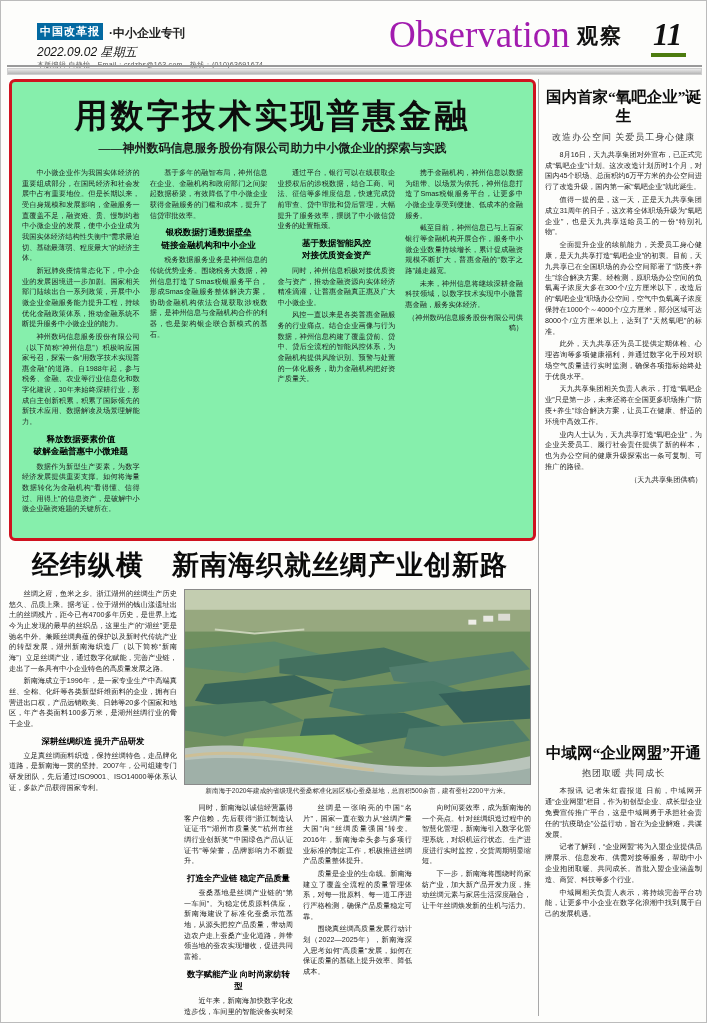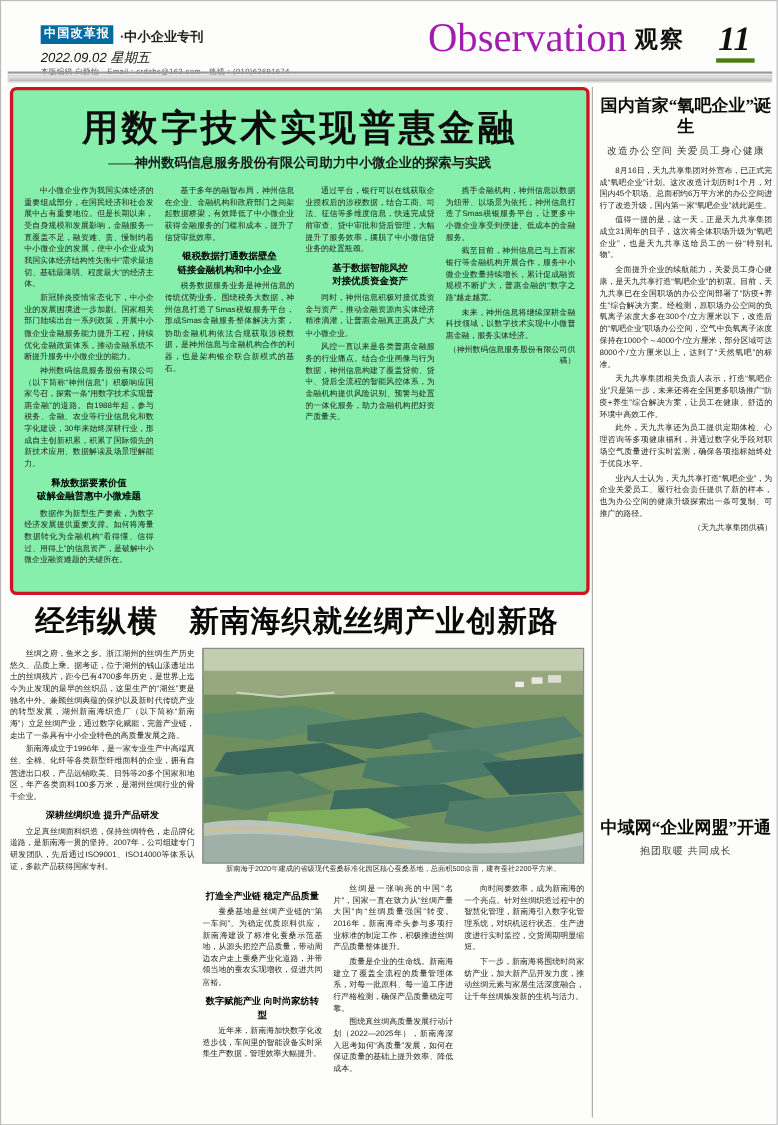--- a/index.html
+++ b/index.html
@@ -146,20 +146,21 @@
       <path d="M0,168 C60,158 120,174 190,182" stroke="#cdbf96" stroke-width="3" fill="none"></path>
       <rect x="300" y="26" width="10" height="6" fill="#e8e8e2"></rect>
       <rect x="315" y="24" width="12" height="7" fill="#dcdcd4"></rect>
       <rect x="285" y="30" width="8" height="5" fill="#eeeee8"></rect>
       <path d="M30,40 L70,44 L120,40" stroke="#c9d2b8" stroke-width="2" fill="none"></path>
     </svg>
   </div>
   <div class="silk-caption">新南海于2020年建成的省级现代蚕桑标准化园区核心蚕桑基地，总面积500余亩，建有蚕社2200平方米。</div>
 
   <div class="silk-col2">
+    <p class="para">同时，新南海以诚信经营赢得客户信赖，先后获得“浙江制造认证证书”“湖州市质量奖”“杭州市丝绸行业创新奖”“中国绿色产品认证证书”等荣誉，品牌影响力不断提升。</p>
     <div class="subhead silk-sub">打造全产业链 稳定产品质量</div>
     <p class="para">蚕桑基地是丝绸产业链的“第一车间”。为稳定优质原料供应，新南海建设了标准化蚕桑示范基地，从源头把控产品质量，带动周边农户走上蚕桑产业化道路，并带领当地的蚕农实现增收，促进共同富裕。</p>
     <div class="subhead silk-sub">数字赋能产业 向时尚家纺转型</div>
     <p class="para">近年来，新南海加快数字化改造步伐，车间里的智能设备实时采集生产数据，管理效率大幅提升。</p>
   </div>
   <div class="silk-col3">
     <p class="para">丝绸是一张响亮的中国“名片”，国家一直在致力从“丝绸产量大国”向“丝绸质量强国”转变。2016年，新南海牵头参与多项行业标准的制定工作，积极推进丝绸产品质量整体提升。</p>
     <p class="para">质量是企业的生命线。新南海建立了覆盖全流程的质量管理体系，对每一批原料、每一道工序进行严格检测，确保产品质量稳定可靠。</p>
     <p class="para">围绕真丝绸高质量发展行动计划（2022—2025年），新南海深入思考如何“高质量”发展，如何在保证质量的基础上提升效率、降低成本。</p>
   </div>
@@ -170,25 +171,30 @@
 
   <div class="v-rule"></div>
 
   <div class="side-art art-oxygen">
     <div class="side-headline">国内首家“氧吧企业”诞生</div>
     <div class="side-subtitle">改造办公空间 关爱员工身心健康</div>
     <div class="side-body">
       <p class="para">8月16日，天九共享集团对外宣布，已正式完成“氧吧企业”计划。这次改造计划历时1个月，对国内45个职场、总面积约6万平方米的办公空间进行了改造升级，国内第一家“氧吧企业”就此诞生。</p>
       <p class="para">值得一提的是，这一天，正是天九共享集团成立31周年的日子，这次将全体职场升级为“氧吧企业”，也是天九共享送给员工的一份“特别礼物”。</p>
       <p class="para">全面提升企业的续航能力，关爱员工身心健康，是天九共享打造“氧吧企业”的初衷。目前，天九共享已在全国职场的办公空间部署了“防疫+养生”综合解决方案。经检测，原职场办公空间的负氧离子浓度大多在300个/立方厘米以下，改造后的“氧吧企业”职场办公空间，空气中负氧离子浓度保持在1000个～4000个/立方厘米，部分区域可达8000个/立方厘米以上，达到了“天然氧吧”的标准。</p>
+      <p class="para">此外，天九共享还为员工提供定期体检、心理咨询等多项健康福利，并通过数字化手段对职场空气质量进行实时监测，确保各项指标始终处于优良水平。</p>
       <p class="para">天九共享集团相关负责人表示，打造“氧吧企业”只是第一步，未来还将在全国更多职场推广“防疫+养生”综合解决方案，让员工在健康、舒适的环境中高效工作。</p>
-      <p class="para">此外，天九共享还为员工提供定期体检、心理咨询等多项健康福利，并通过数字化手段对职场空气质量进行实时监测，确保各项指标始终处于优良水平。</p>
       <p class="para">业内人士认为，天九共享打造“氧吧企业”，为企业关爱员工、履行社会责任提供了新的样本，也为办公空间的健康升级探索出一条可复制、可推广的路径。</p>
       <p class="byline">（天九共享集团供稿）</p>
     </div>
   </div>
 
   <div class="side-art art-zhongyu">
     <div class="side-headline">中域网“企业网盟”开通</div>
     <div class="side-subtitle">抱团取暖 共同成长</div>
+    <div class="side-body">
+      <p class="para">本报讯 记者朱红霞报道 日前，中域网开通“企业网盟”栏目，作为初创型企业、成长型企业免费宣传推广平台，这是中域网勇于承担社会责任的“抗疫助企”公益行动，旨在为企业解难，共谋发展。</p>
+      <p class="para">记者了解到，“企业网盟”将为入盟企业提供品牌展示、信息发布、供需对接等服务，帮助中小企业抱团取暖、共同成长。首批入盟企业涵盖制造、商贸、科技等多个行业。</p>
+      <p class="para">中域网相关负责人表示，将持续完善平台功能，让更多中小企业在数字化浪潮中找到属于自己的发展机遇。</p>
+    </div>
   </div>
 
 </div>
 
 </body></html>

